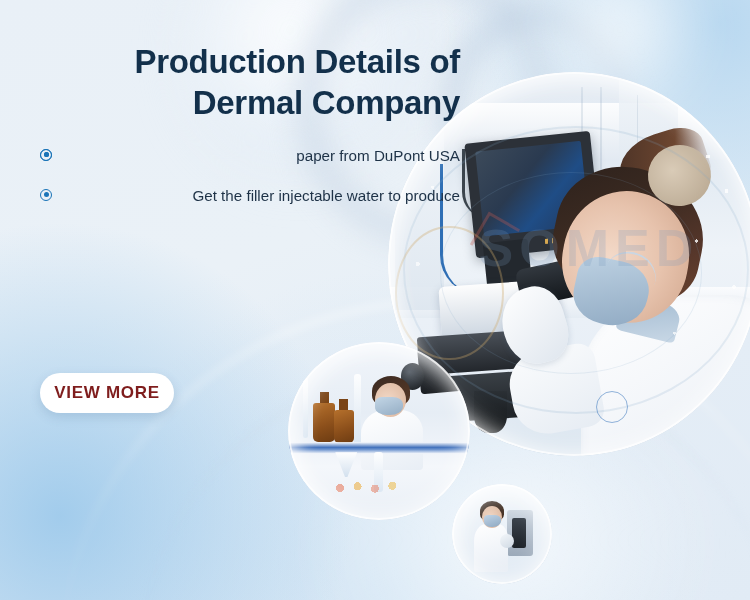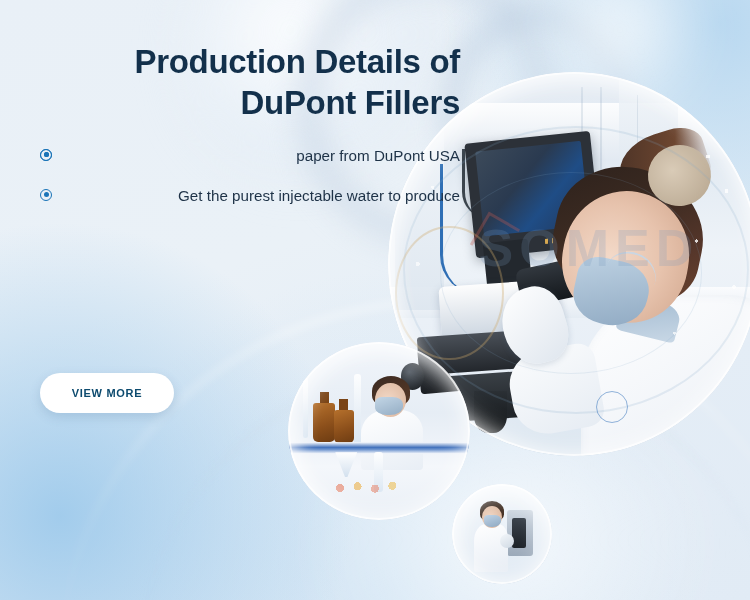--- a/index.html
+++ b/index.html
@@ -147,23 +147,23 @@
     top: 373px;
     z-index: 9;
     display: inline-flex;
     align-items: center;
     justify-content: center;
     width: 134px;
     height: 40px;
     border: none;
     border-radius: 20px;
     background: #ffffff;
-    color: #0c4a6e;
+    color: #7f1d1d;
     font-family: "Liberation Sans", sans-serif;
-    font-size: 11px;
+    font-size: 17px;
     font-weight: bold;
     letter-spacing: 0.7px;
     cursor: pointer;
     box-shadow: 0 4px 11px rgba(70,110,150,0.20);
   }
 
   
   .photo-cluster {
     position: absolute;
     inset: 0;
@@ -731,33 +731,33 @@
         <div class="s-glove"></div>
       </div>
       <div class="glass"></div>
       <div class="rim"></div>
     </div>
   </div>
 
   <div class="content">
     <h1 class="headline">
       <span class="ln">Production Details of</span>
-      <span class="ln">DuPont Fillers</span>
+      <span class="ln">Dermal Company</span>
     </h1>
 
     <ul class="bullets">
       <li class="bullet">
         <span class="dot-icon"></span>
       </li>
       <li class="bullet">
         <span class="dot-icon"></span>
         <span class="bullet-line2">paper from DuPont USA</span>
       </li>
       <li class="bullet">
         <span class="dot-icon"></span>
-        <span>Get the purest injectable water to produce</span>
+        <span>Get the filler injectable water to produce</span>
       </li>
     </ul>
   </div>
 
   <button class="cta">VIEW MORE</button>
 
 </div>
 
 </body></html>

